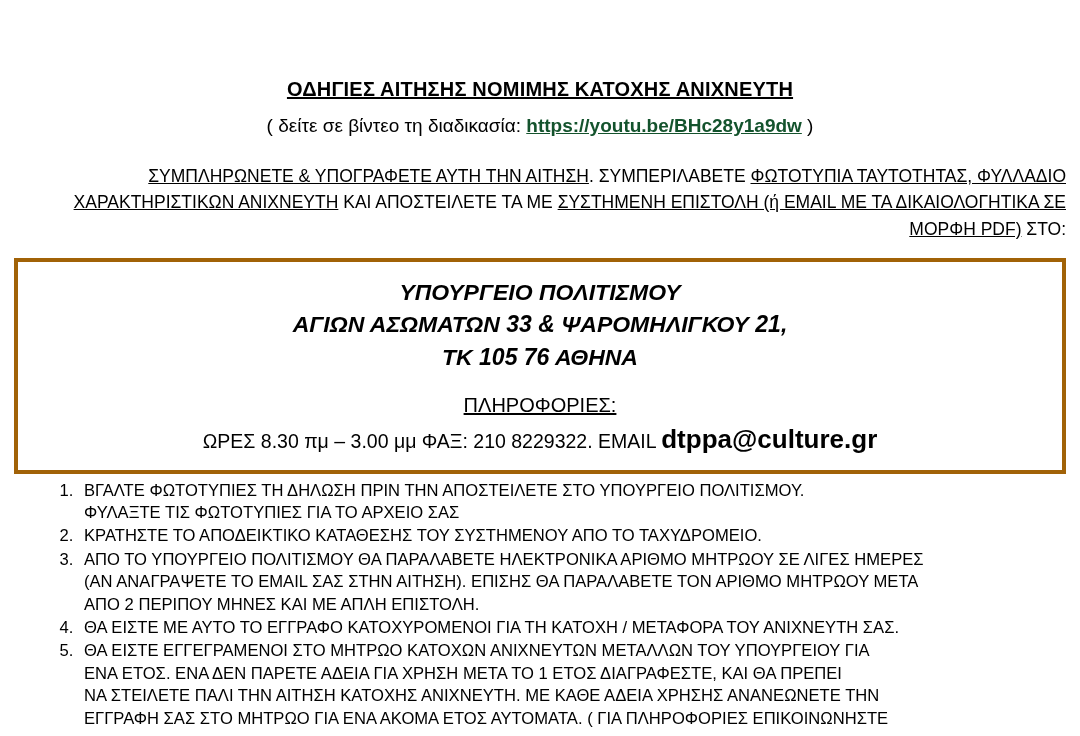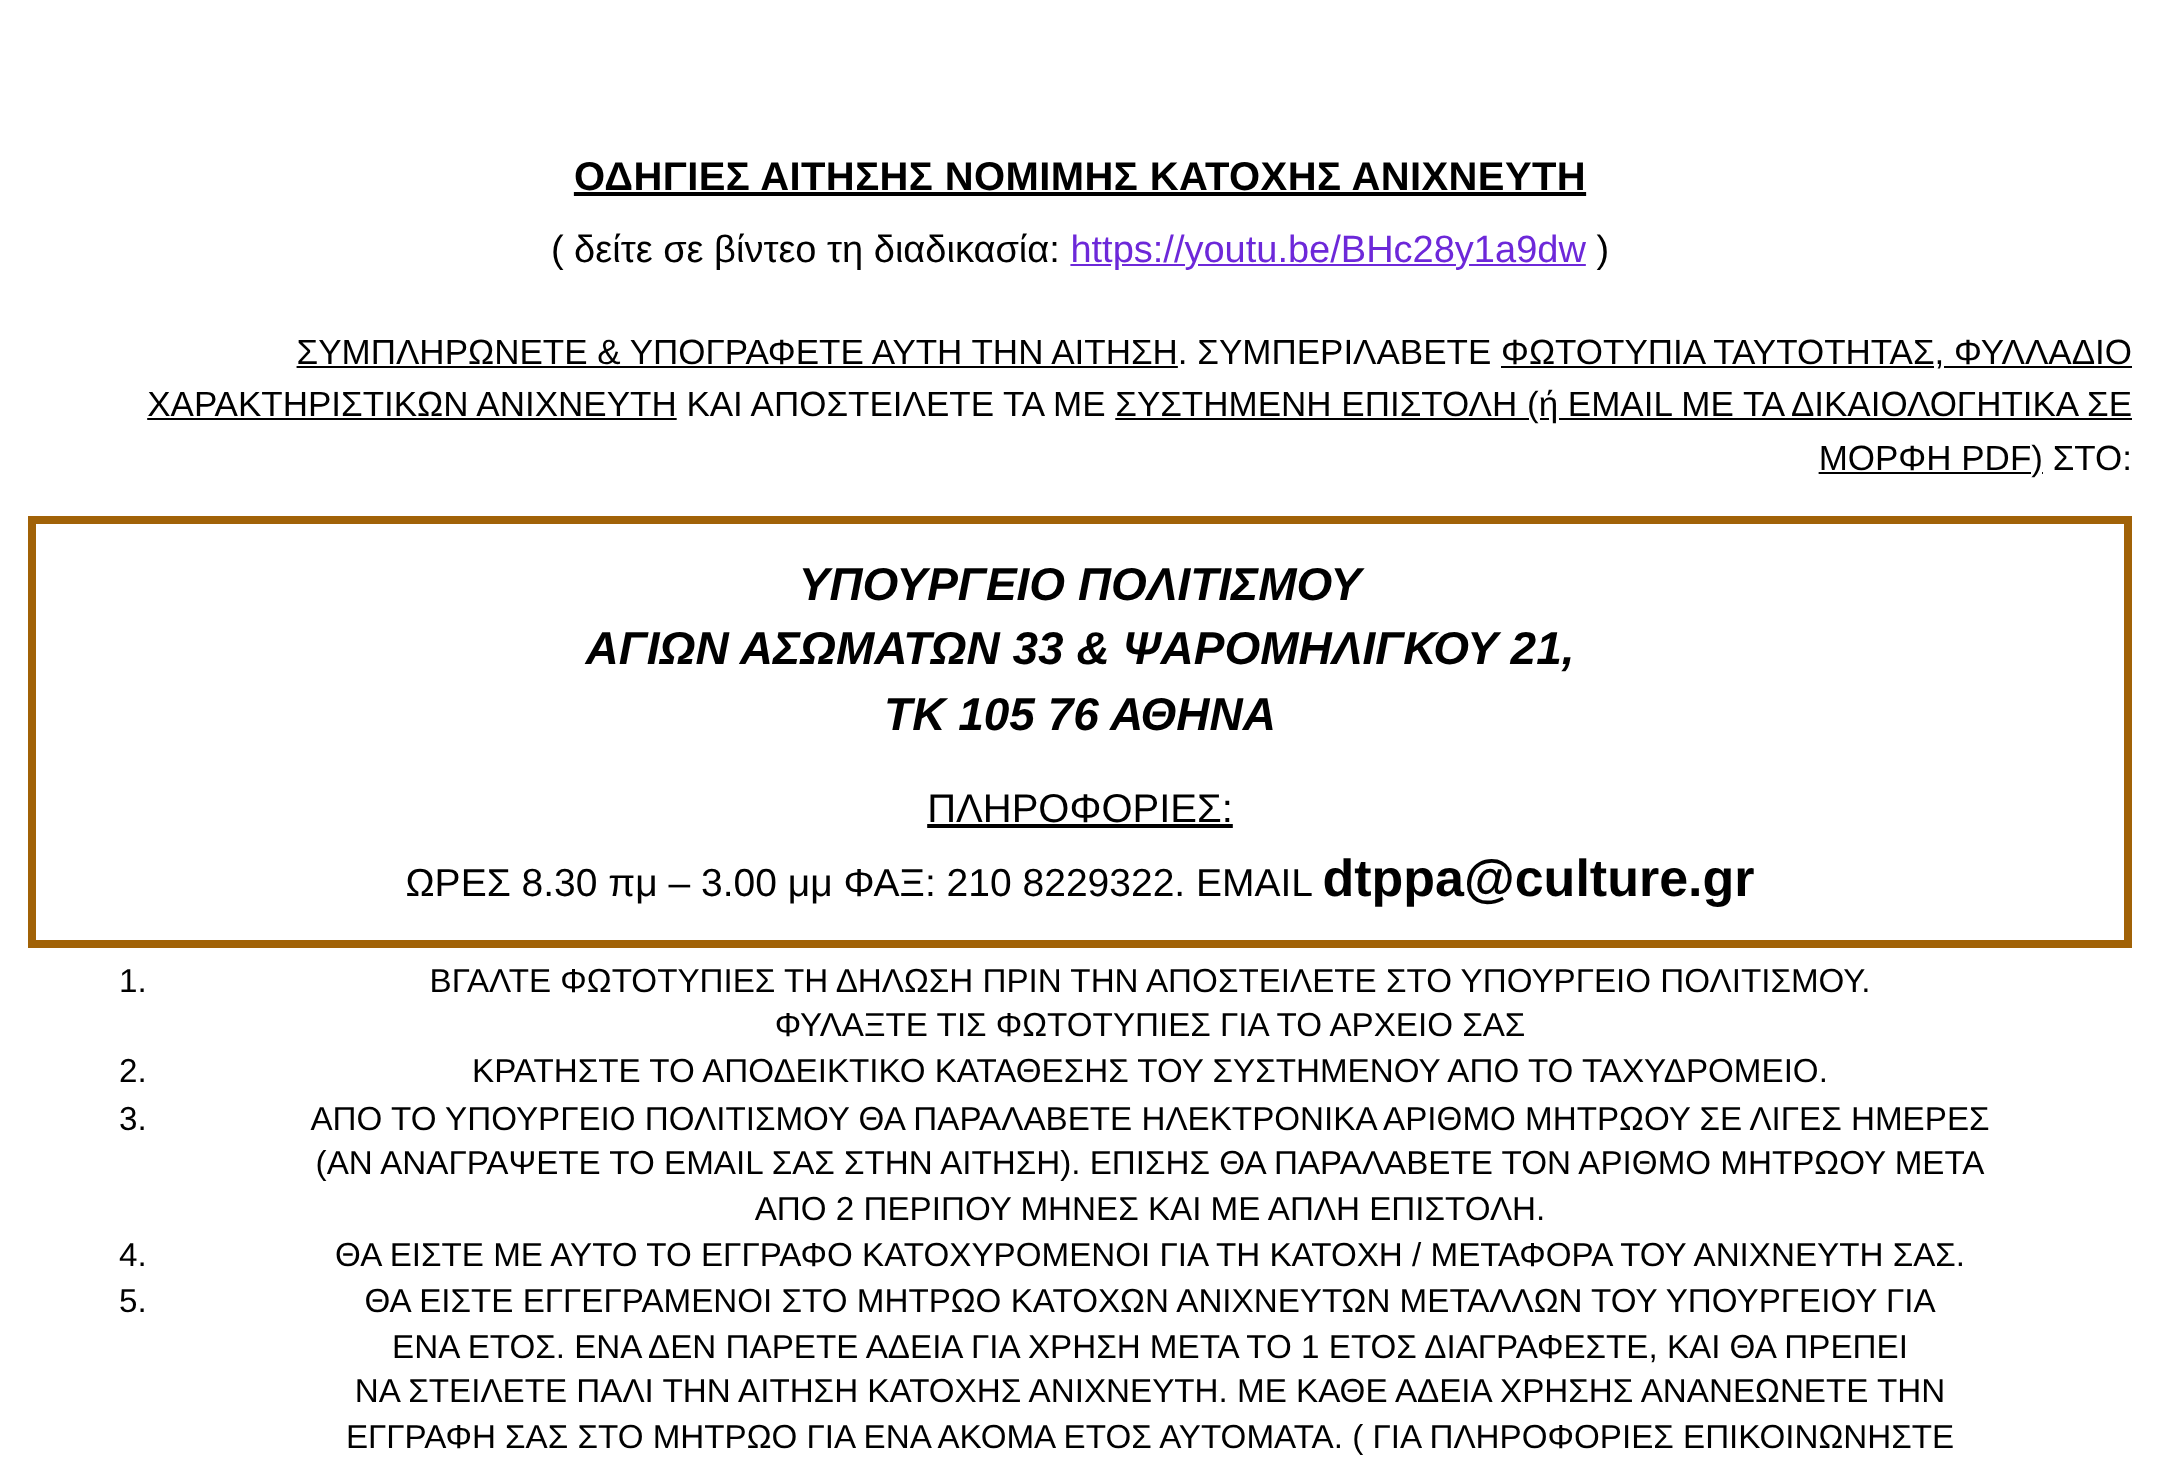--- a/index.html
+++ b/index.html
@@ -30,22 +30,22 @@
     text-decoration: underline;
     margin-top: 78px;
     letter-spacing: 0.2px;
   }
   .subtitle {
     text-align: center;
     font-size: 19px;
     margin-top: 14px;
   }
   .subtitle .link {
-    color: #6d28d9;
-    font-weight: normal;
+    color: #14532d;
+    font-weight: bold;
     text-decoration: underline;
   }
 
   
   .intro {
     margin-top: 26px;
     font-size: 17.5px;
     line-height: 1.5;
     text-align: right;
   }
@@ -83,21 +83,20 @@
   
   ol.steps {
     margin: 6px 0 0 0;
     padding-left: 64px;
     font-size: 16.6px;
     line-height: 1.35;
   }
   ol.steps > li {
     margin-bottom: 1px;
     padding-left: 6px;
-    text-align: center;
   }
   ol.steps > li::marker {
     font-size: 16.6px;
   }
   .step-line { display: block; }
 </style>
 </head>
 <body>
 
 <div class="page">

